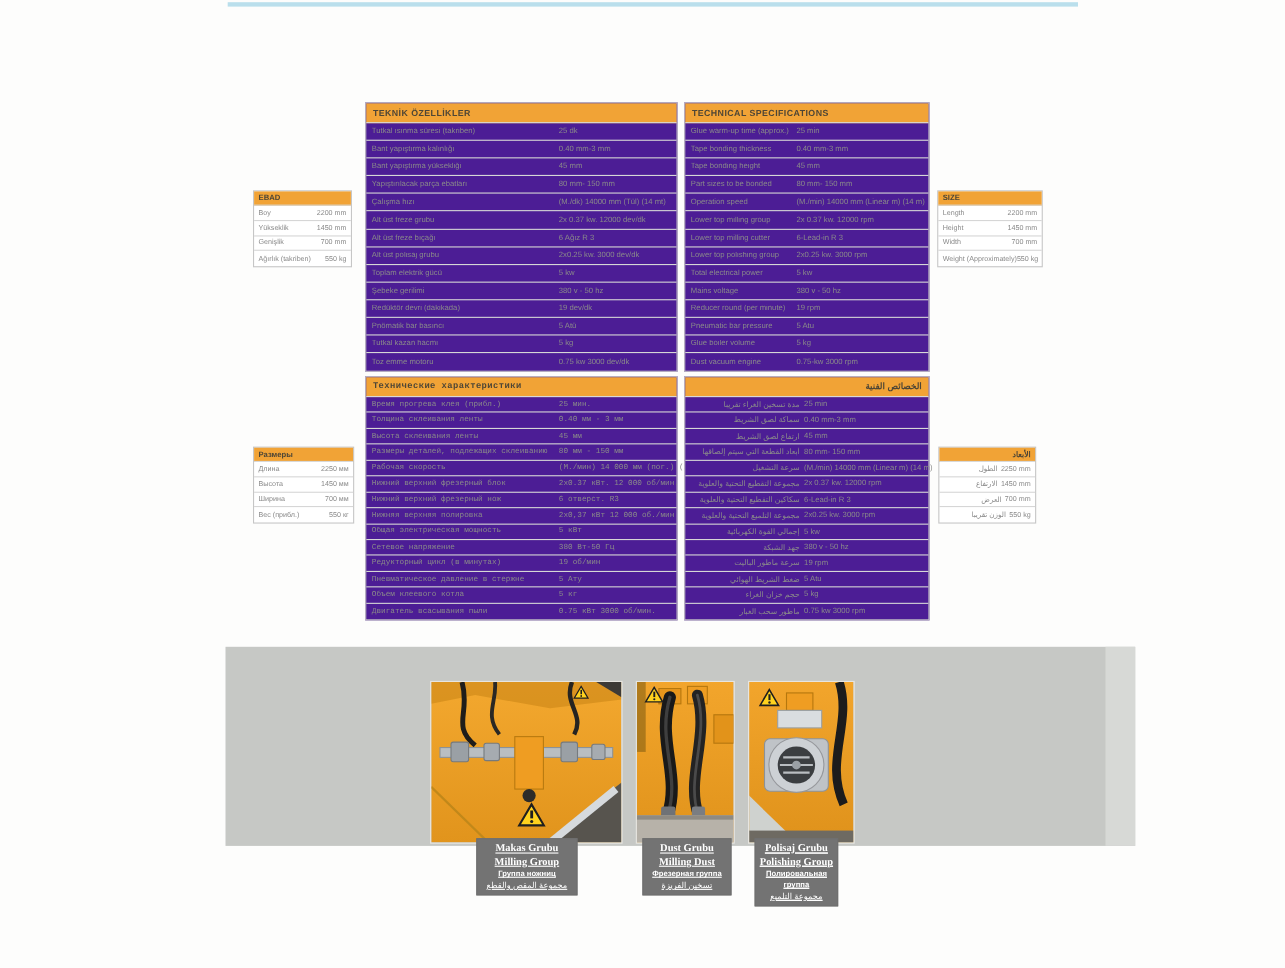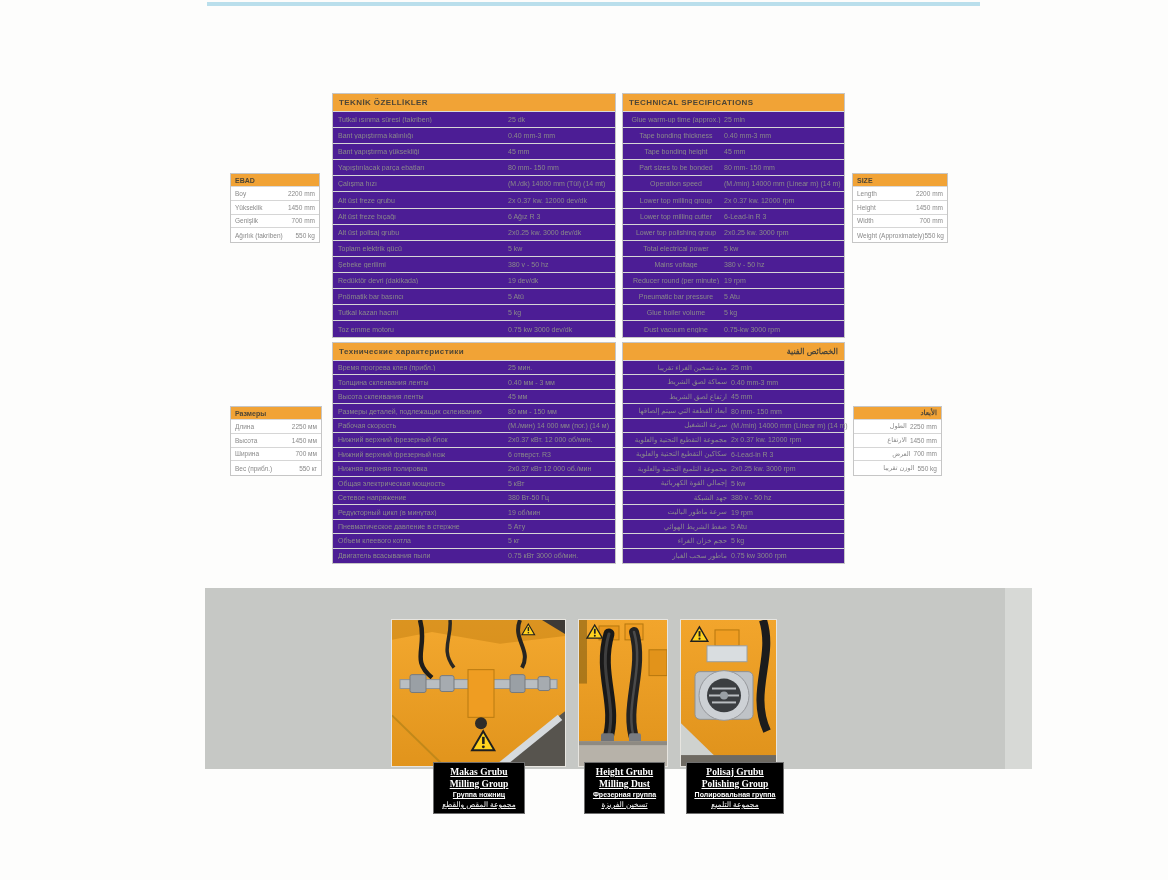--- a/index.html
+++ b/index.html
@@ -13,25 +13,25 @@
   .spec-table .hdr{background:#f1a336;color:#4e4636;font-weight:bold;font-size:8px;letter-spacing:.4px;display:flex;align-items:center;padding:0 6px;height:17px;border-bottom:1px solid #d8d8d8;white-space:nowrap;}
   .spec-table .row{display:flex;align-items:center;border-bottom:1px solid #d6d6d6;font-size:7px;color:#8a8a8a;white-space:nowrap;box-sizing:border-box;}
   .spec-table .row:last-child{border-bottom:none;}
   .spec-table .lbl{padding-left:5px;overflow:hidden;}
   .spec-table .val{overflow:visible;}
 
   #table-tr{left:332px;top:93px;width:284px;}
   #table-tr .row{height:16.1px;}
   #table-tr .lbl{width:170px;flex:0 0 170px;}
 
-  #table-en{left:622px;top:93px;width:223px;text-align:center;}
+  #table-en{left:622px;top:93px;width:223px;}
   #table-en .row{height:16.1px;}
   #table-en .lbl{width:96px;flex:0 0 96px;}
 
-  #table-ru{left:332px;top:342px;width:284px;}
+  #table-ru{left:332px;top:342px;width:284px;font-family:Liberation Mono, monospace;}
   #table-ru .row{height:14.45px;}
   #table-ru .lbl{width:170px;flex:0 0 170px;}
 
   #table-ar{left:622px;top:342px;width:223px;}
   #table-ar .row{height:14.45px;}
   #table-ar .lbl{width:104px;flex:0 0 104px;text-align:right;padding-left:0;}
   #table-ar .val{padding-left:4px;}
   #table-ar .hdr{padding-left:26px;}
 
   
@@ -49,24 +49,24 @@
   
   .band{position:absolute;left:205px;top:588px;width:827px;height:181px;background:#c6c8c5;}
   .band-light{position:absolute;left:1005px;top:588px;width:27px;height:181px;background:#d7d9d6;}
   .photo{position:absolute;top:620px;height:146px;outline:1px solid #e7e5e0;}
   #photo1{left:392px;width:173px;}
   #photo2{left:579px;width:88px;}
   #photo3{left:681px;width:95px;}
   .photo svg{display:block;width:100%;height:100%;}
 
   
-  .caption{position:absolute;top:762px;background:#000000;border:1.5px solid #6f6f6f;color:#ffffff;text-align:center;padding:3px 2px;box-sizing:border-box;z-index:5;}
+  .caption{position:absolute;top:762px;background:#737373;border:1.5px solid #6f6f6f;color:#ffffff;text-align:center;padding:3px 2px;box-sizing:border-box;z-index:5;}
   #cap1{left:433px;width:92px;}
   #cap2{left:584px;width:81px;}
-  #cap3{left:686px;width:98px;text-decoration:underline;}
+  #cap3{left:686px;width:76px;text-decoration:underline;}
   .cap-line{text-decoration:underline;text-underline-offset:1px;}
   .cap-latin{font-family:"Liberation Serif",serif;font-weight:bold;font-size:9.5px;line-height:12px;}
   .cap-ru{font-weight:bold;font-size:7px;line-height:10px;}
   .cap-ar{font-size:7.5px;line-height:10px;}
 </style>
 </head>
 <body>
 
 <div class="page">
 
@@ -581,21 +581,21 @@
   </div>
 
   <div class="caption" id="cap1">
     <div class="cap-line cap-latin">Makas Grubu</div>
     <div class="cap-line cap-latin">Milling Group</div>
     <div class="cap-line cap-ru">Группа ножниц</div>
     <div class="cap-line cap-ar" dir="rtl">مجموعة المقص والقطع</div>
   </div>
 
   <div class="caption" id="cap2">
-    <div class="cap-line cap-latin">Height Grubu</div>
+    <div class="cap-line cap-latin">Dust Grubu</div>
     <div class="cap-line cap-latin">Milling Dust</div>
     <div class="cap-line cap-ru">Фрезерная группа</div>
     <div class="cap-line cap-ar" dir="rtl">تسخين الفريزة</div>
   </div>
 
   <div class="caption" id="cap3">
     <div class="cap-line cap-latin">Polisaj Grubu</div>
     <div class="cap-line cap-latin">Polishing Group</div>
     <div class="cap-line cap-ru">Полировальная группа</div>
     <div class="cap-line cap-ar" dir="rtl">مجموعة التلميع</div>

